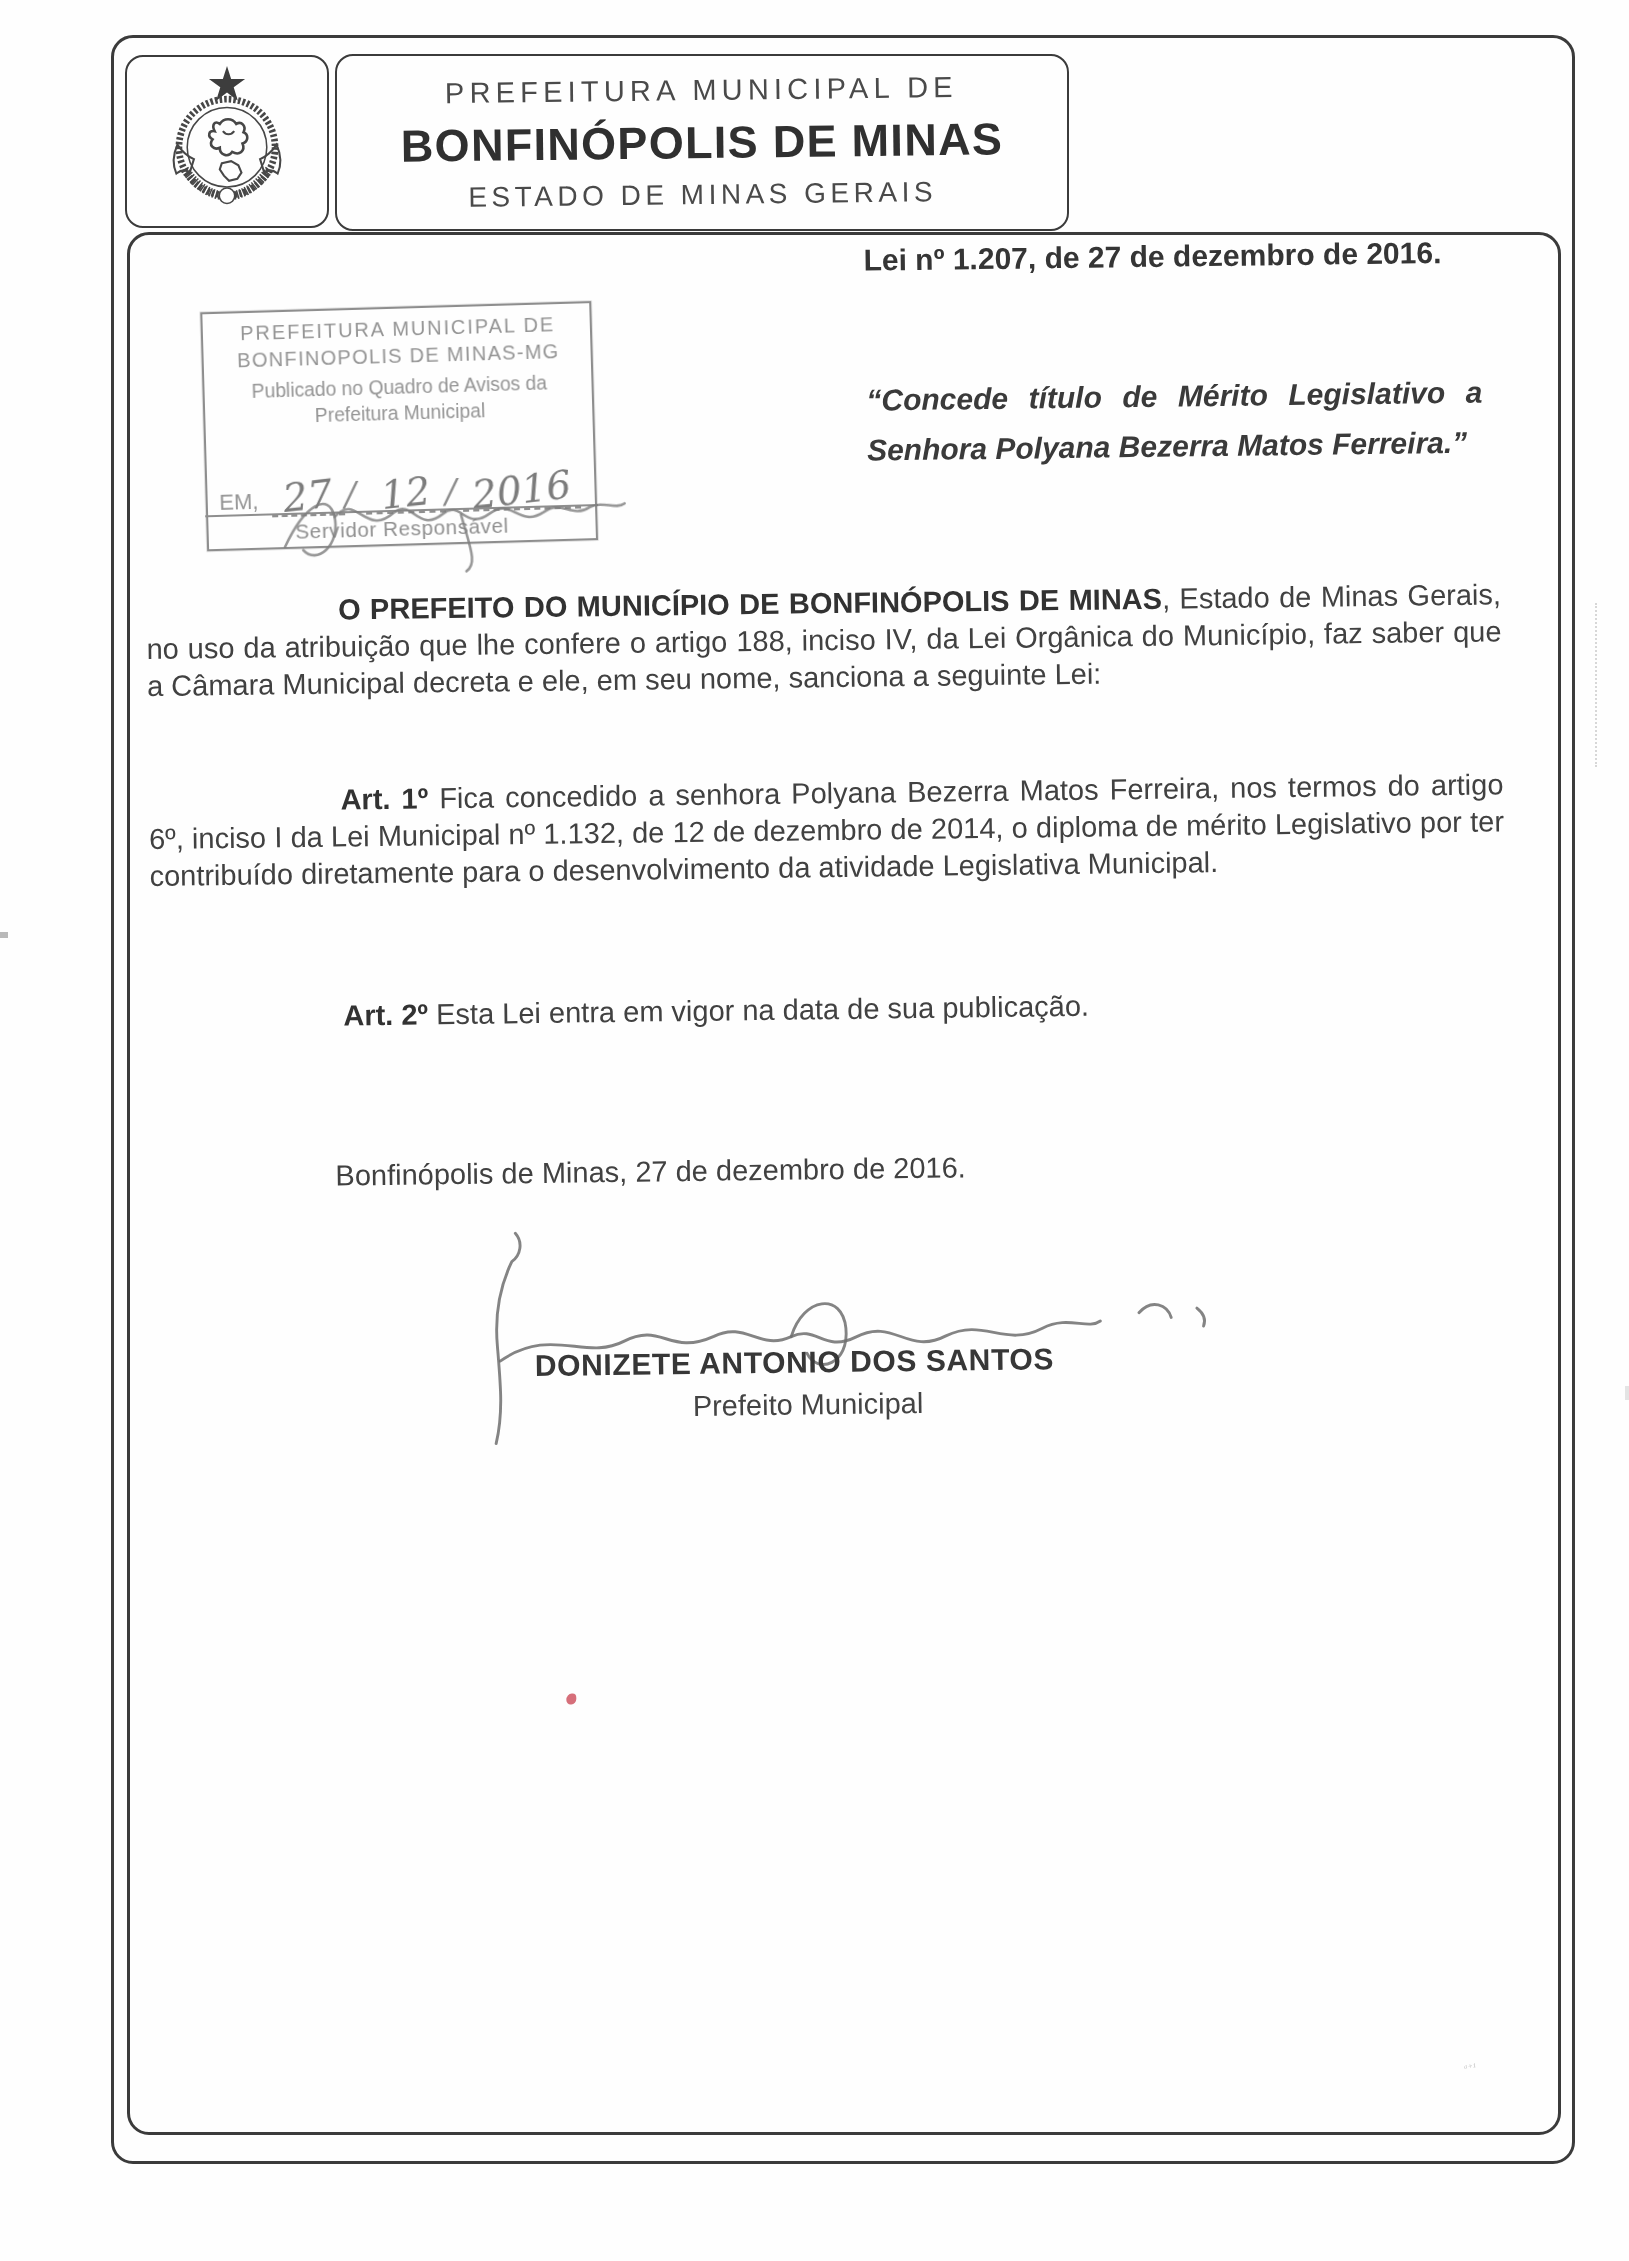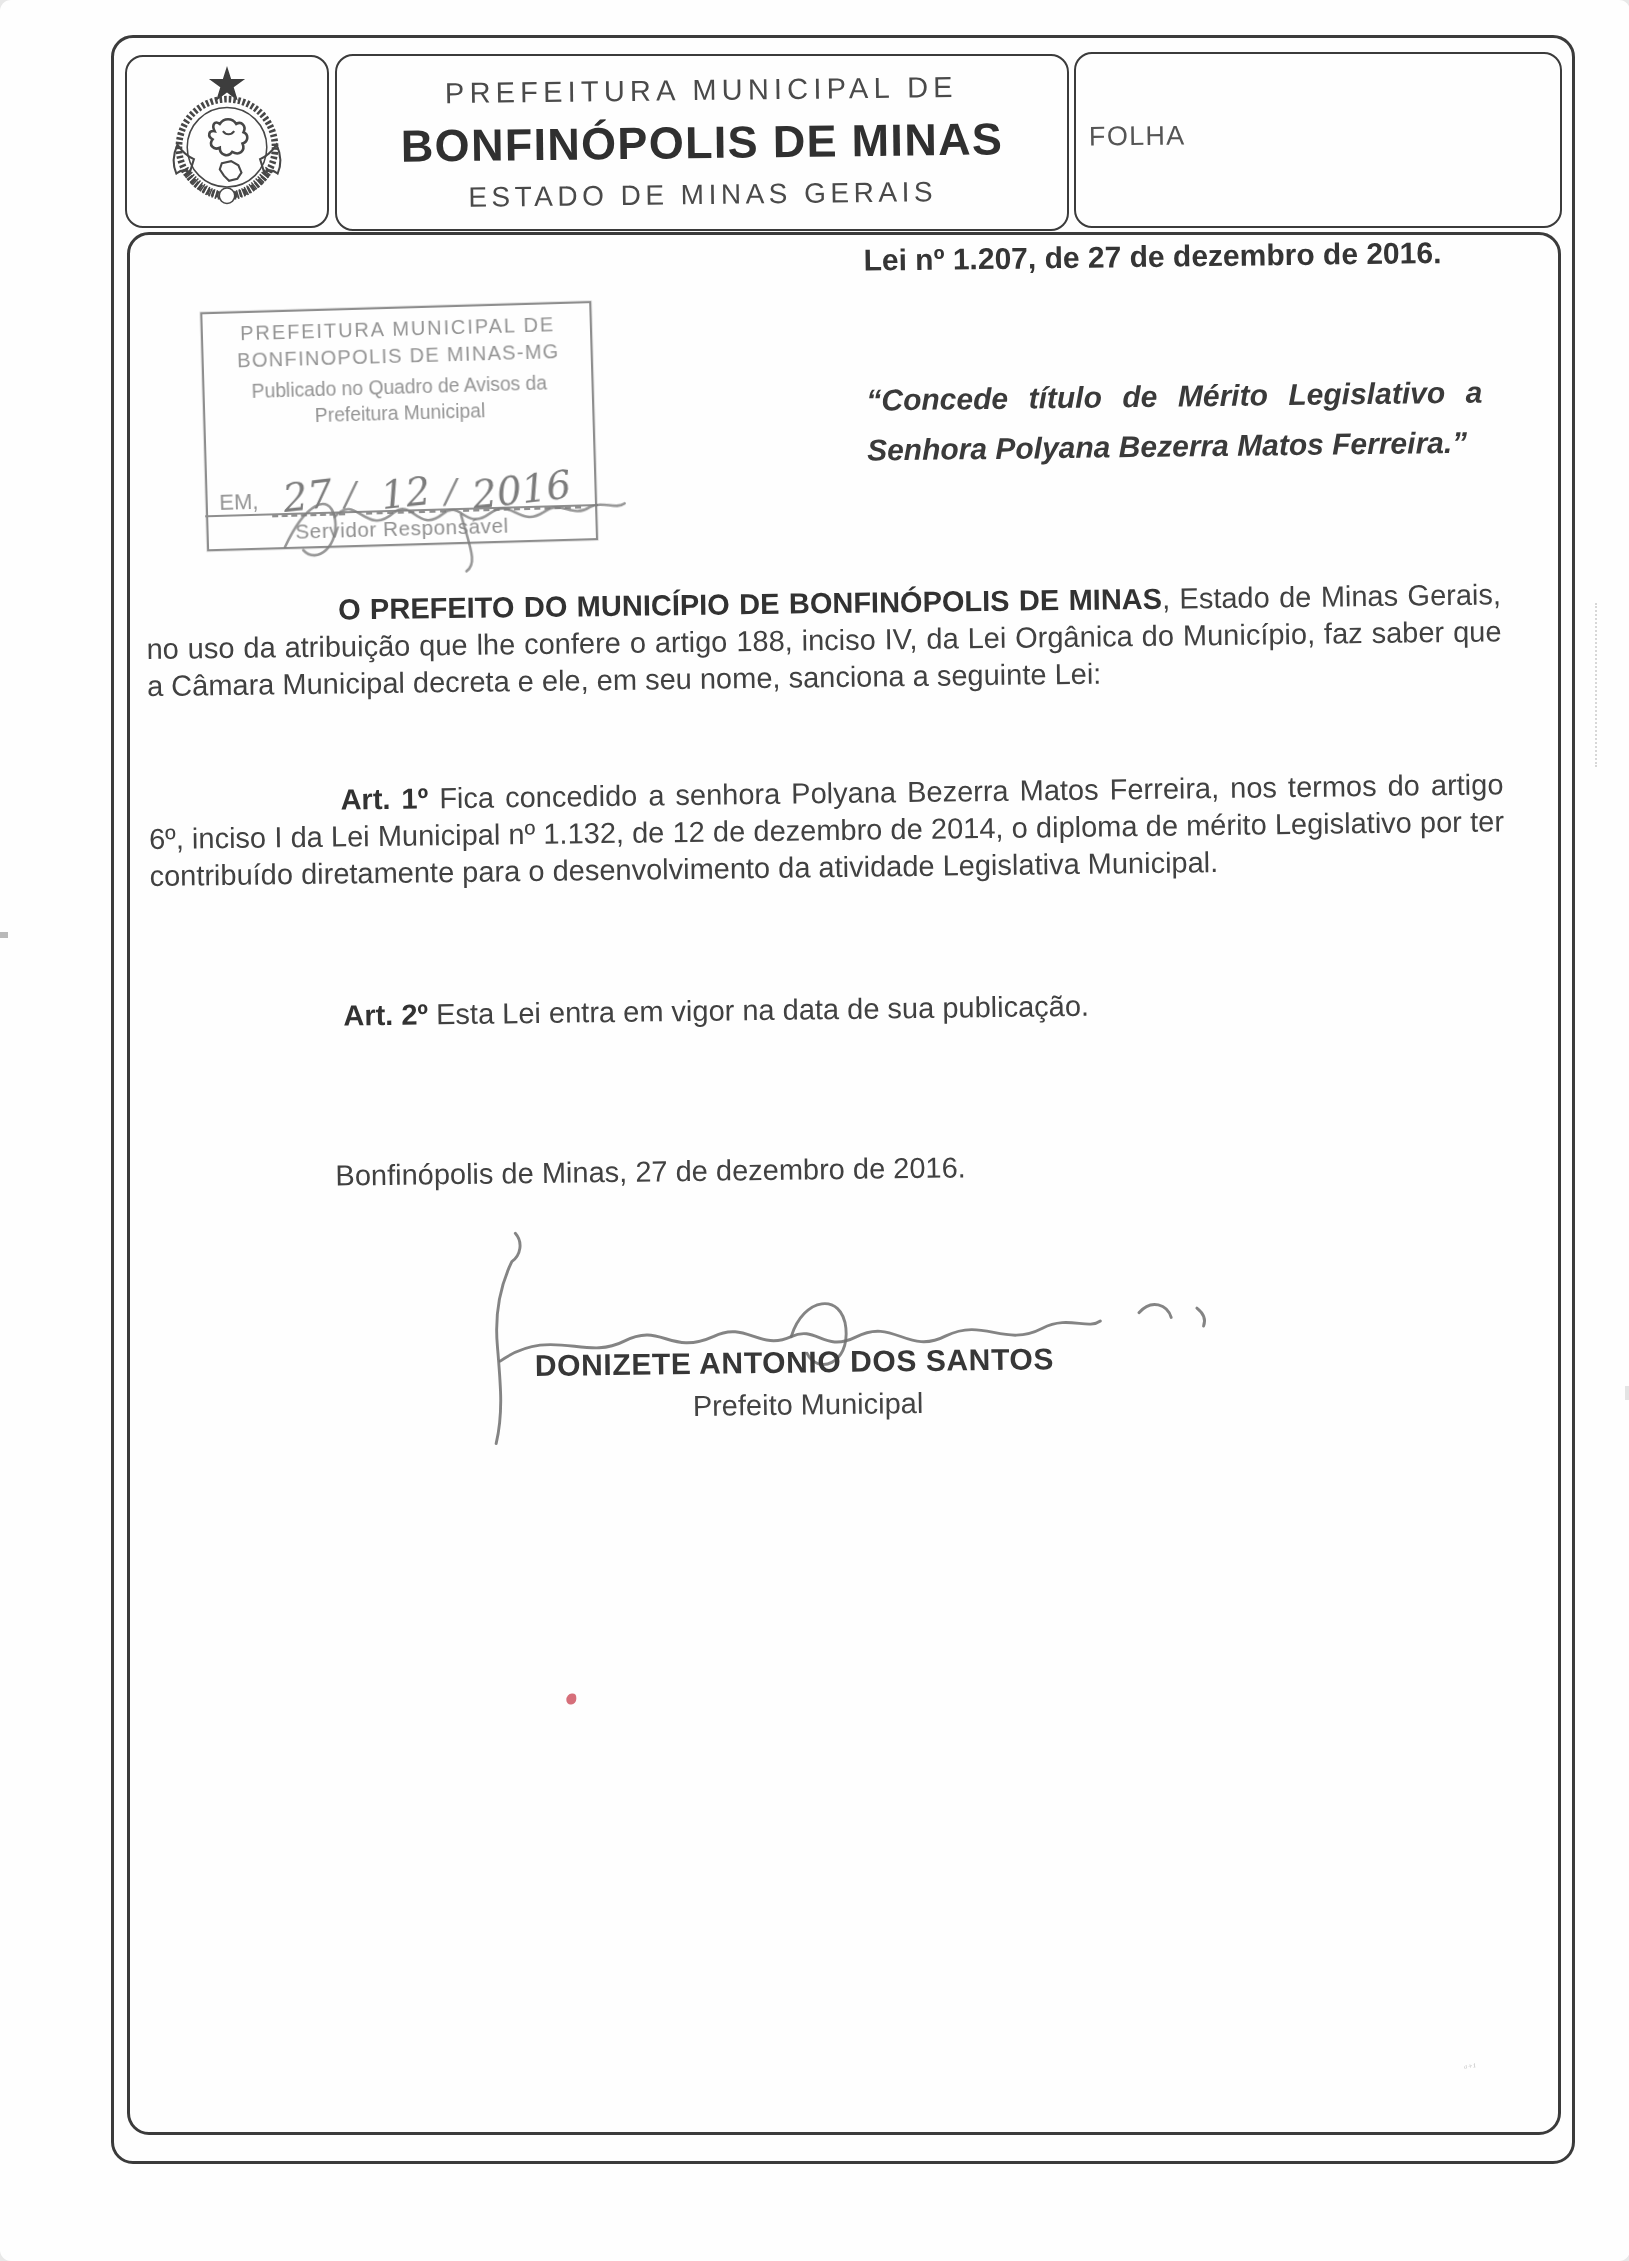--- a/index.html
+++ b/index.html
@@ -1,19 +1,19 @@
 <!DOCTYPE html>
 <html style="font-size:10.3px"><head>
 <meta charset="utf-8">
 <style>
   html,body{margin:0;padding:0;background:#e8e8e8;}
   .page{
     position:relative;width:1630px;height:2261px;margin:0 auto;
     background:#fefefe;overflow:hidden;
-    font-family:"Liberation Sans",sans-serif;color:#3c3c3c;border-radius:11px;
+    font-family:"Liberation Sans",sans-serif;color:#3c3c3c;
   }
   
   .outer-frame{
     position:absolute;left:111px;top:35px;width:1458px;height:2123px;
     border:3.2px solid #3b3b3b;border-radius:22px;background:transparent;
   }
   .hdr-box{position:absolute;border:2.6px solid #3b3b3b;border-radius:18px;background:#fefefe;}
   .logo-box{left:125px;top:55px;width:200px;height:169px;}
   .title-box{left:335px;top:54px;width:730px;height:173px;}
   .folha-box{left:1074px;top:52px;width:484px;height:172px;}
@@ -150,23 +150,20 @@
   </div>
 
   <div class="hdr-box title-box">
     <div class="title-inner">
       <div class="org-line1">PREFEITURA MUNICIPAL DE</div>
       <div class="org-name">BONFINÓPOLIS DE MINAS</div>
       <div class="org-line3">ESTADO DE MINAS GERAIS</div>
     </div>
   </div>
 
-  <div class="hdr-box folha-box">
-    <div class="folha-label">FOLHA</div>
-  </div>
 
   <div class="content-box">
     <div class="tilt">
 
       <div class="law-title">Lei nº 1.207, de 27 de dezembro de 2016.</div>
 
       <div class="stamp">
         <div class="stamp-lines">
           <div class="st1">PREFEITURA MUNICIPAL DE</div>
           <div class="st2">BONFINOPOLIS DE MINAS-MG</div>

